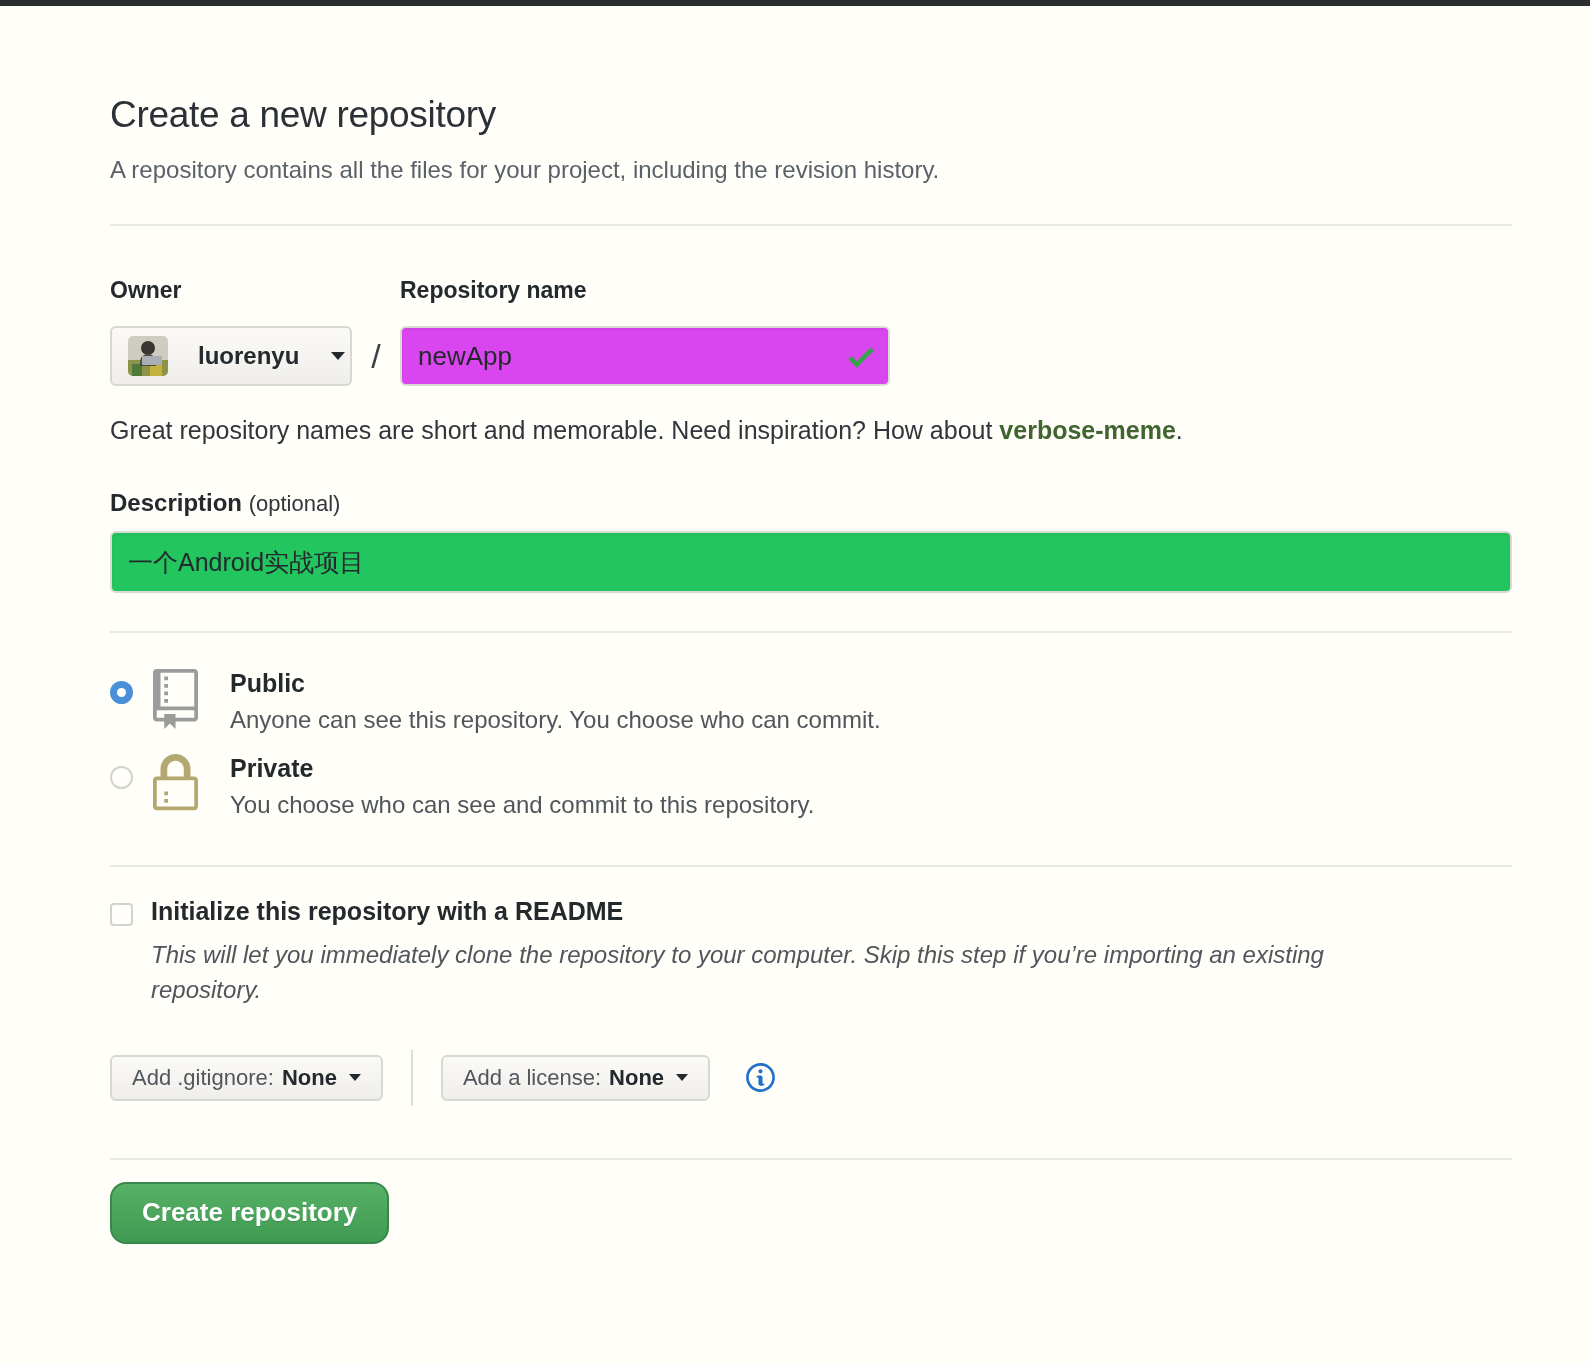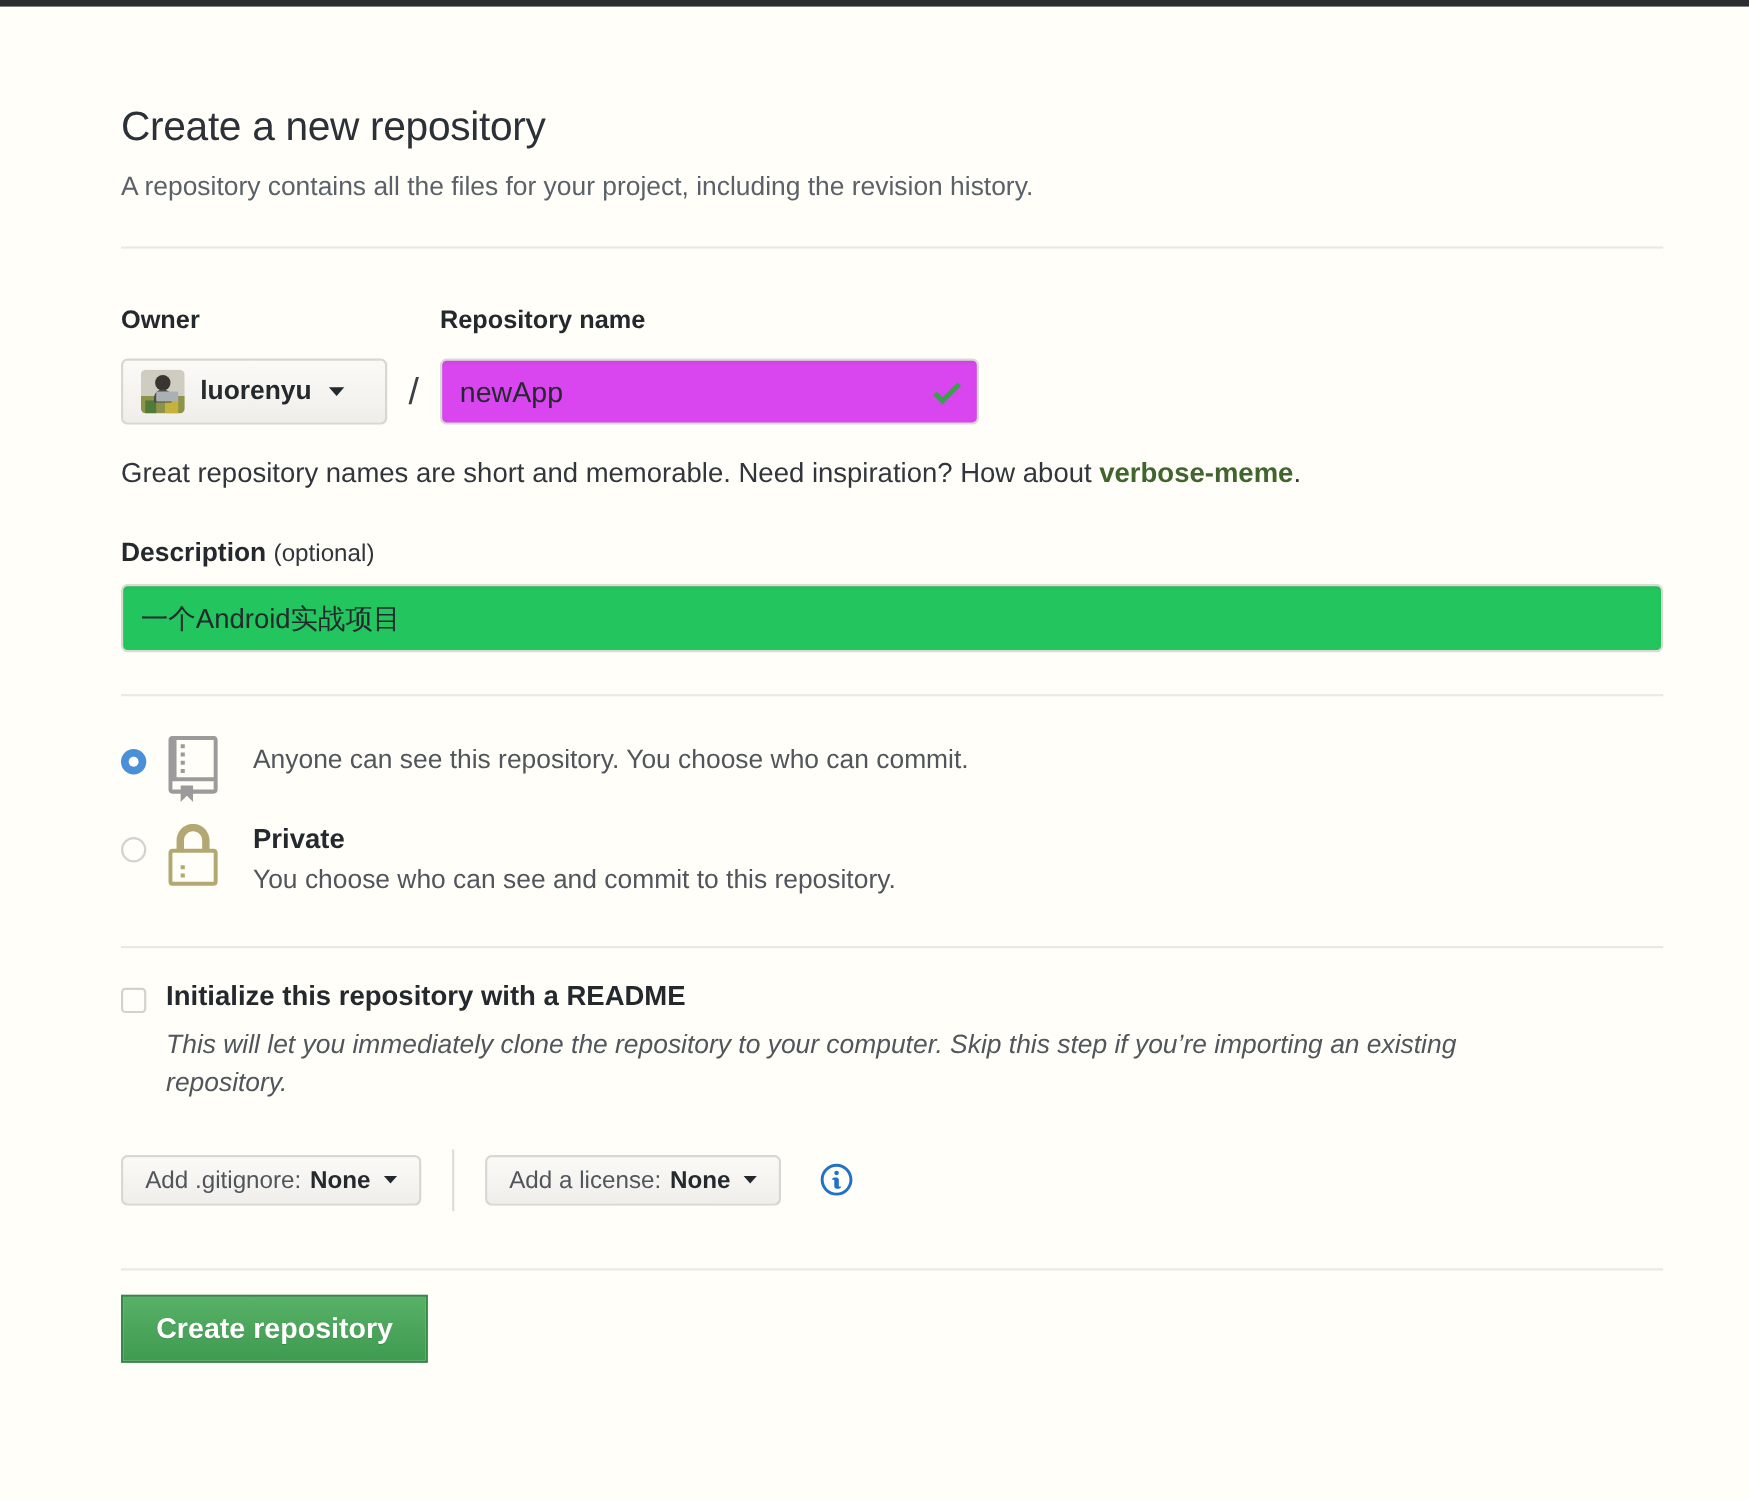--- a/index.html
+++ b/index.html
@@ -22,21 +22,21 @@
   .d3 { margin-top:46px; }
   .d4 { margin-top:52px; }
 
   
   .labels-row { margin-top:51px; display:flex; }
   .labels-row .col-owner { width:290px; }
   .labels-row .col-repo { width:490px; }
   .field-label { font-size:23px; font-weight:700; color:#24292e; }
   .controls-row { margin-top:22px; display:flex; align-items:center; }
   .owner-select {
-    width:242px; height:60px; display:flex; align-items:center; gap:14px;
+    width:242px; height:60px; display:flex; align-items:center; gap:30px;
     padding:0 16px; border:2px solid #d8d8d2; border-radius:6px;
     background:linear-gradient(#fbfaf6,#efeeea); cursor:pointer;
   }
   .avatar { width:40px; height:40px; border-radius:5px; overflow:hidden; flex:0 0 auto; }
   .owner-name { font-size:24px; font-weight:700; }
   .caret-down { width:0; height:0; border-left:7px solid transparent; border-right:7px solid transparent; border-top:8px solid #24292e; margin-left:2px; }
   .slash-sep { width:48px; text-align:center; font-size:34px; font-weight:300; color:#3a4046; }
   .repo-input-wrap { position:relative; width:490px; }
   .repo-input {
     width:100%; height:60px; font-size:26px; padding:1px 60px 0 16px;
@@ -89,21 +89,21 @@
   .opt-btn .opt-label { color:#50565c; }
   .opt-btn .opt-value { color:#24292e; font-weight:700; }
   .opt-btn .caret-down { border-left-width:6px; border-right-width:6px; border-top-width:7px; margin-left:4px; }
   .vsep { width:2px; height:56px; background:#dddDD7; margin:0 28px; }
   .info-icon { margin-left:34px; display:flex; align-items:center; cursor:pointer; }
 
   
   .create-btn {
     margin-top:22px; height:62px; padding:0 30px; font-size:26px; font-weight:700;
     color:#ffffff; background:linear-gradient(#57b167,#3f9b51);
-    border:2px solid #37874a; border-radius:0; cursor:pointer;
+    border:2px solid #37874a; border-radius:16px; cursor:pointer;
     font-family:inherit; text-shadow:0 1px 0 rgba(0,0,0,0.15);
   }
 </style>
 </head>
 <body>
 
 <div class="topbar"></div>
 
 <div class="container">
 
@@ -155,20 +155,21 @@
   <hr class="divider d2">
 
   <div class="vis-row public">
     <span class="radio checked"></span>
     <span class="vis-icon">
       <svg width="45" height="60" viewBox="0 0 12 16" fill="#9b9b9b">
         <path d="M4 9H3V8h1v1zm0-3H3v1h1V6zm0-2H3v1h1V4zm0-2H3v1h1V2zm8-1v12c0 .55-.45 1-1 1H6v2l-1.5-1.5L3 16v-2H1c-.55 0-1-.45-1-1V1c0-.55.45-1 1-1h10c.55 0 1 .45 1 1zm-1 10H1v2h2v-1h3v1h5v-2zm0-10H2v9h9V1z"></path>
       </svg>
     </span>
     <span class="vis-text">
+      <div class="vis-title">Public</div>
       <div class="vis-desc">Anyone can see this repository. You choose who can commit.</div>
     </span>
   </div>
 
   <div class="vis-row private">
     <span class="radio unchecked"></span>
     <span class="vis-icon">
       <svg width="45" height="60" viewBox="0 0 12 16" fill="#b3a872">
         <path d="M4 13H3v-1h1v1zm0-3H3v1h1v-1zm8-3v7c0 .55-.45 1-1 1H1c-.55 0-1-.45-1-1V7c0-.55.45-1 1-1h1V4c0-2.2 1.8-4 4-4s4 1.8 4 4v2h1c.55 0 1 .45 1 1zM3.8 6h4.41V4c0-1.22-.99-2.2-2.2-2.2-1.22 0-2.2.98-2.2 2.2v2H3.8zM11 7H1v7h10V7z"></path>
       </svg>

